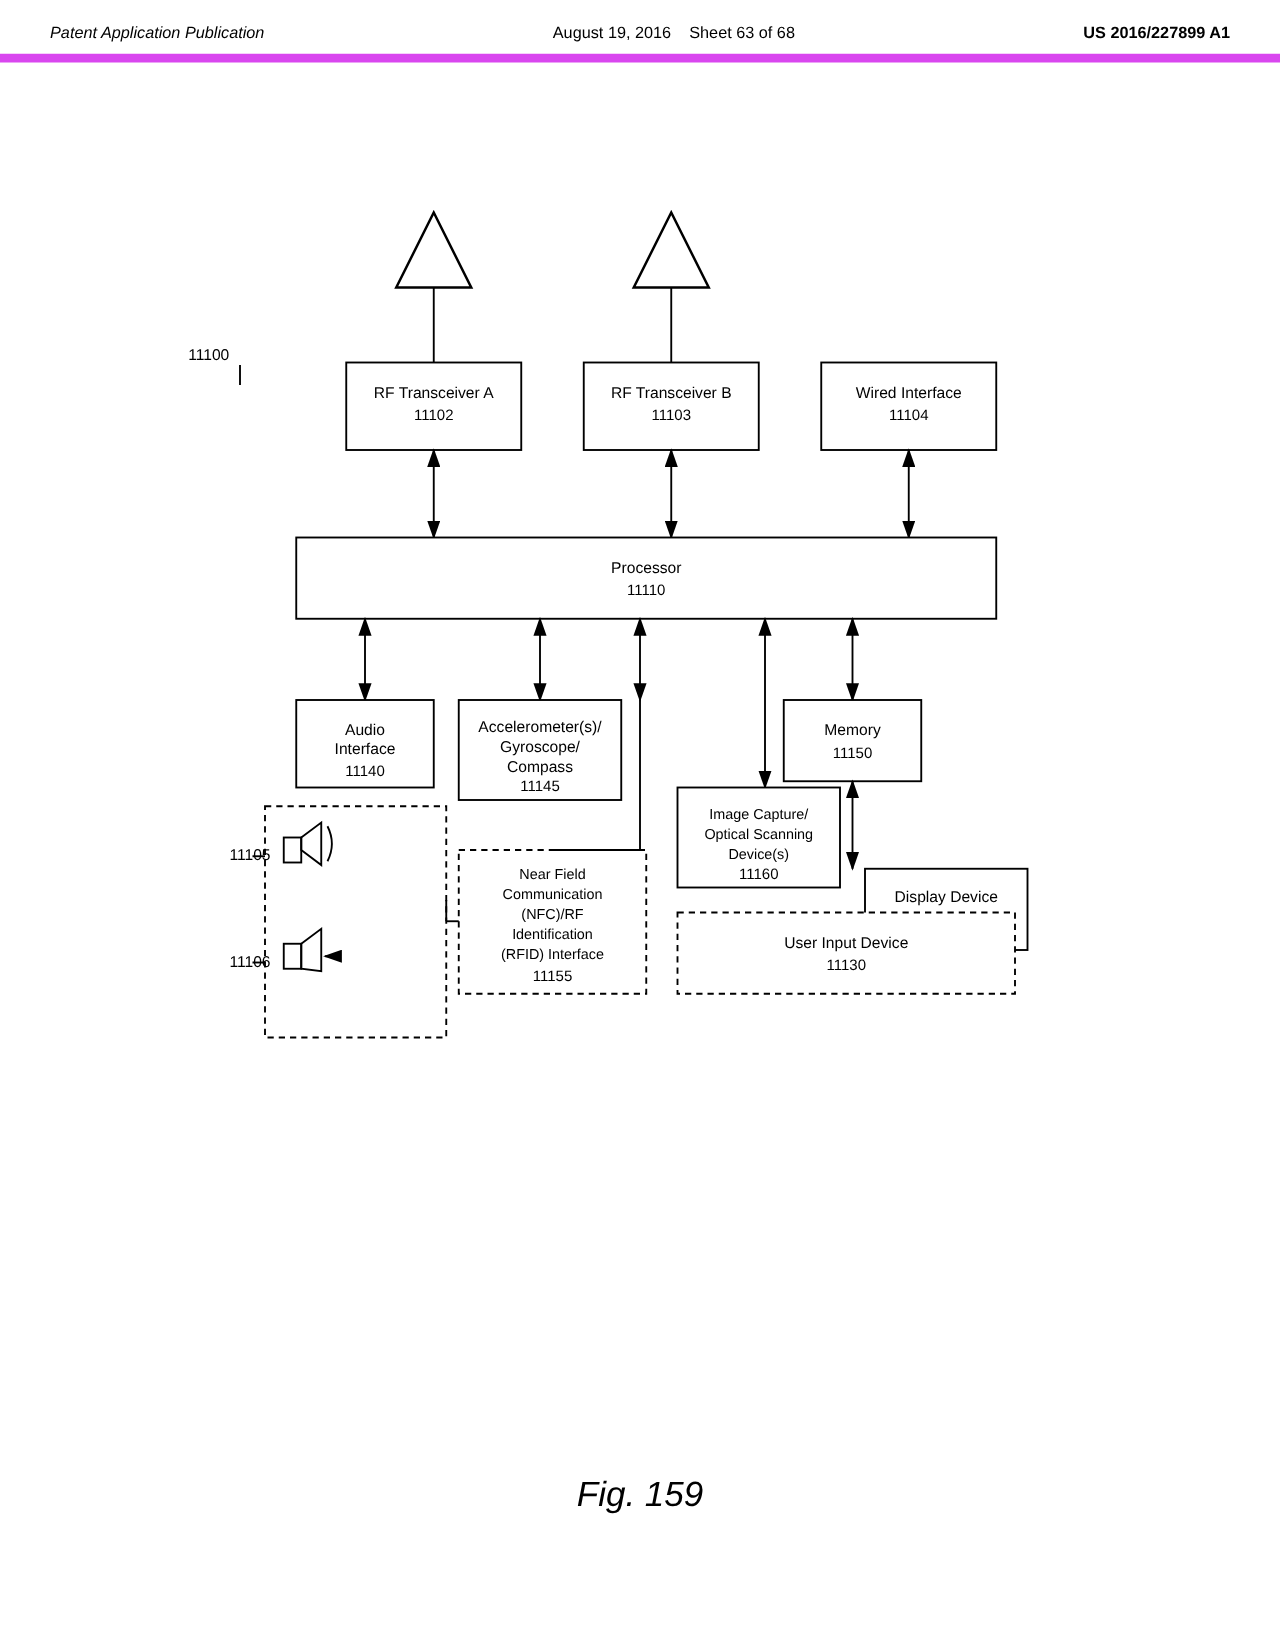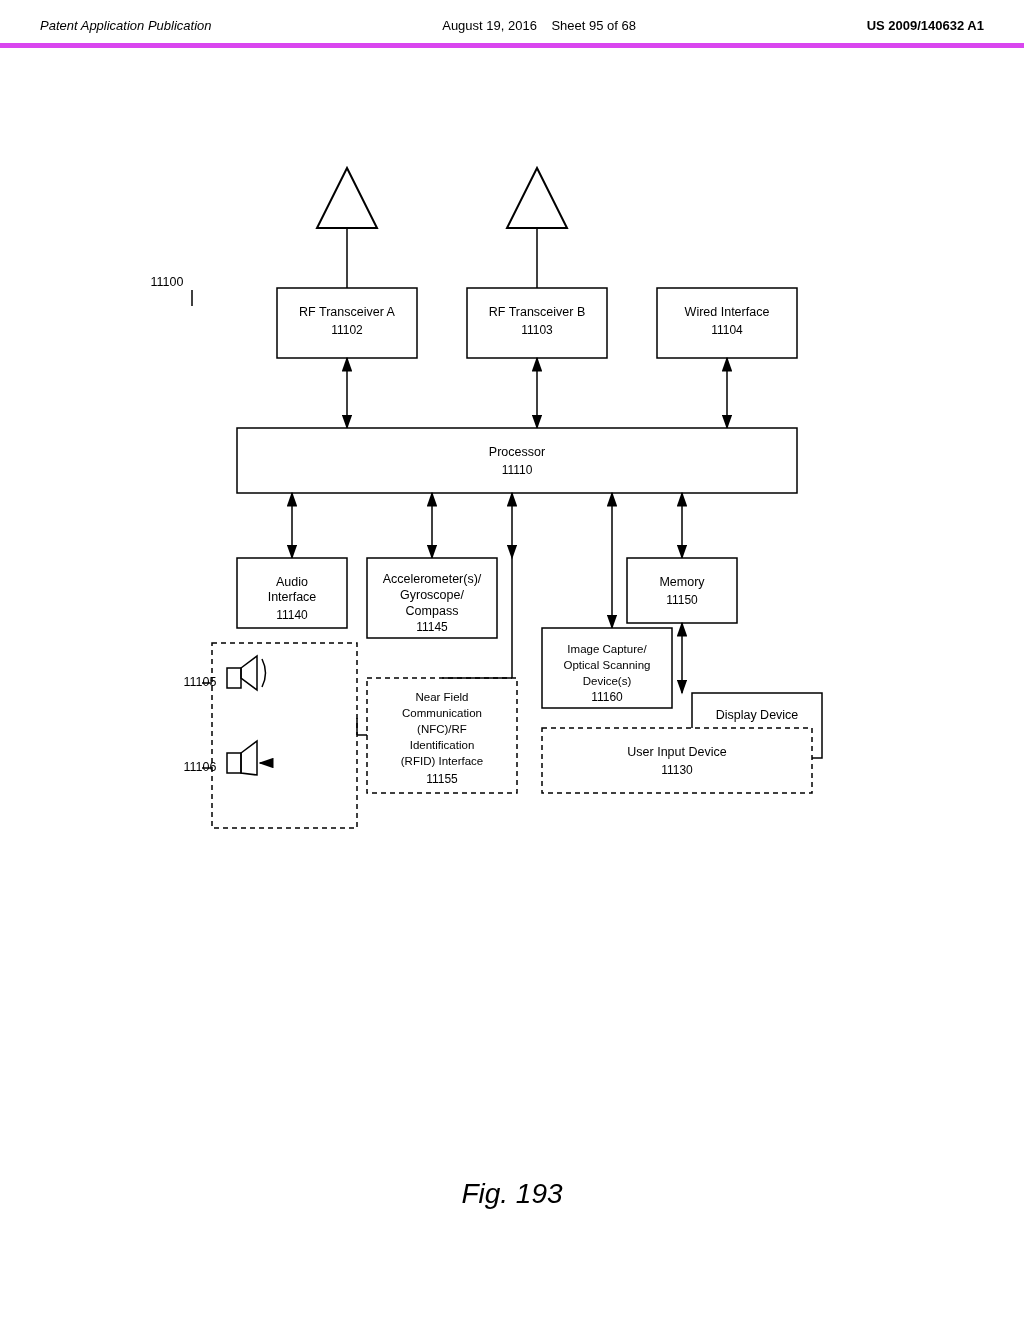--- a/index.html
+++ b/index.html
@@ -11,21 +11,21 @@
       font-size: 13px;
       color: #000;
     }
 
     
     .page-header {
       display: flex;
       justify-content: space-between;
       align-items: center;
       padding: 18px 40px 10px 40px;
-      border-bottom: 5px solid #d946ef;
+      border-bottom: 7px solid #d946ef;
     }
     .header-left {
       font-size: 13px;
       font-style: italic;
     }
     .header-center {
       font-size: 13px;
       text-align: center;
     }
     .header-right {
@@ -90,23 +90,23 @@
 
     
   </style>
 </head>
 <body>
 
 <div class="page-header">
   <div class="header-left">Patent Application Publication</div>
   <div class="header-center">
     <span>August 19, 2016</span>&nbsp;&nbsp;&nbsp;
-    <span>Sheet 95 of 68</span>
+    <span>Sheet 63 of 68</span>
   </div>
-  <div class="header-right">US 2009/140632 A1</div>
+  <div class="header-right">US 2016/227899 A1</div>
 </div>
 
 <div class="diagram-area">
   <svg class="diagram-svg" width="900" height="1080" viewBox="0 0 900 1080">
     <defs>
       <marker id="arrowhead" markerWidth="10" markerHeight="7" refX="9" refY="3.5" orient="auto">
         <polygon points="0 0, 10 3.5, 0 7" fill="#000"></polygon>
       </marker>
       <marker id="arrowhead-start" markerWidth="10" markerHeight="7" refX="1" refY="3.5" orient="auto">
         <polygon points="10 0, 0 3.5, 10 7" fill="#000"></polygon>
@@ -214,14 +214,14 @@
     <line x1="275" y1="667" x2="275" y2="650" stroke="#000" stroke-width="1.5"></line>
 
     <line x1="430" y1="425" x2="430" y2="490" stroke="#000" stroke-width="1.5" marker-end="url(#arrowhead)" marker-start="url(#arrowhead-start)"></line>
     <line x1="430" y1="490" x2="430" y2="610" stroke="#000" stroke-width="1.5"></line>
     <line x1="360" y1="610" x2="430" y2="610" stroke="#000" stroke-width="1.5"></line>
 
   </svg>
 </div>
 
 <div class="figure-caption">
-  <span>Fig. 193</span>
+  <span>Fig. 159</span>
 </div>
 
 </body></html>

